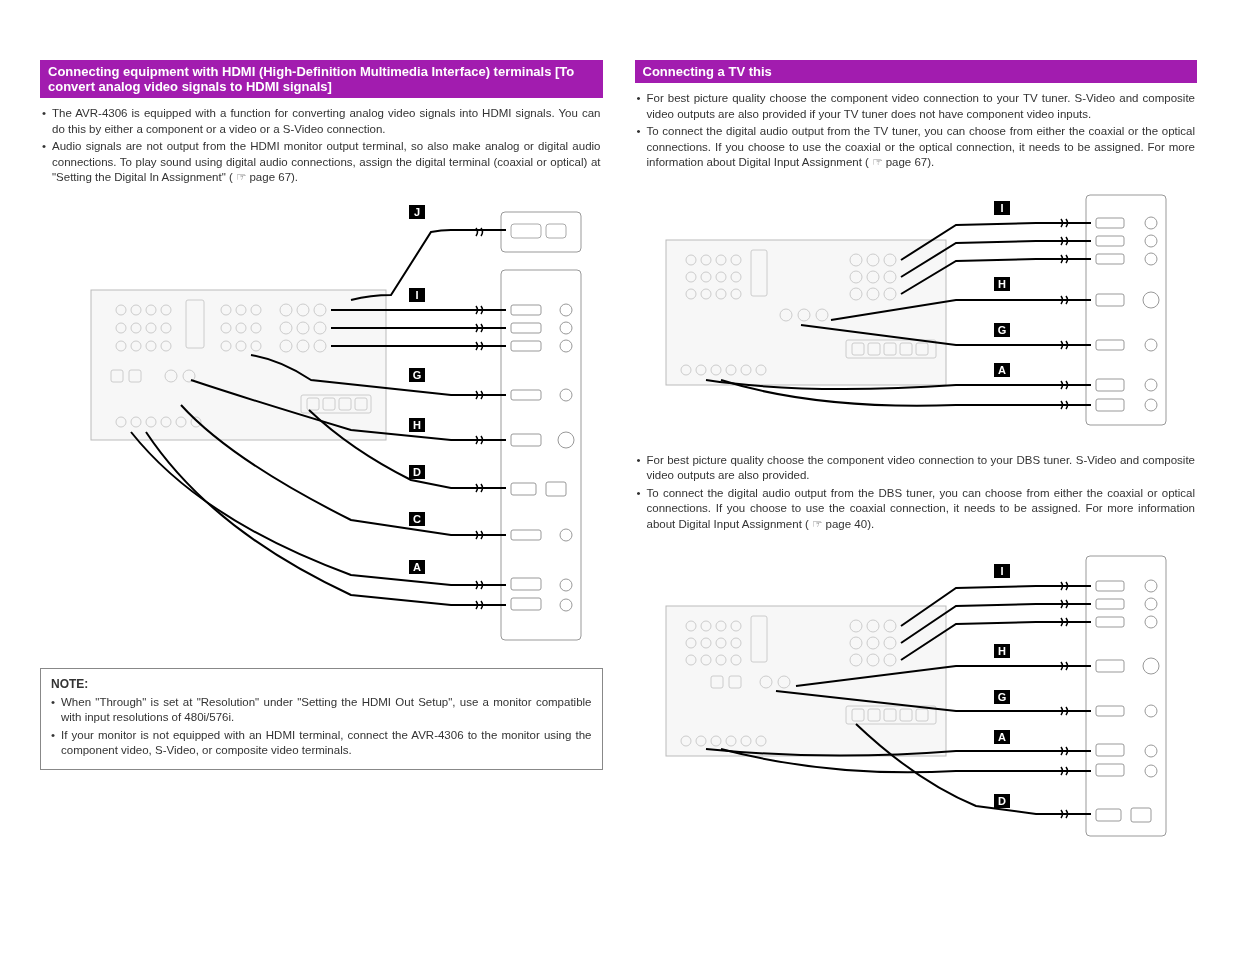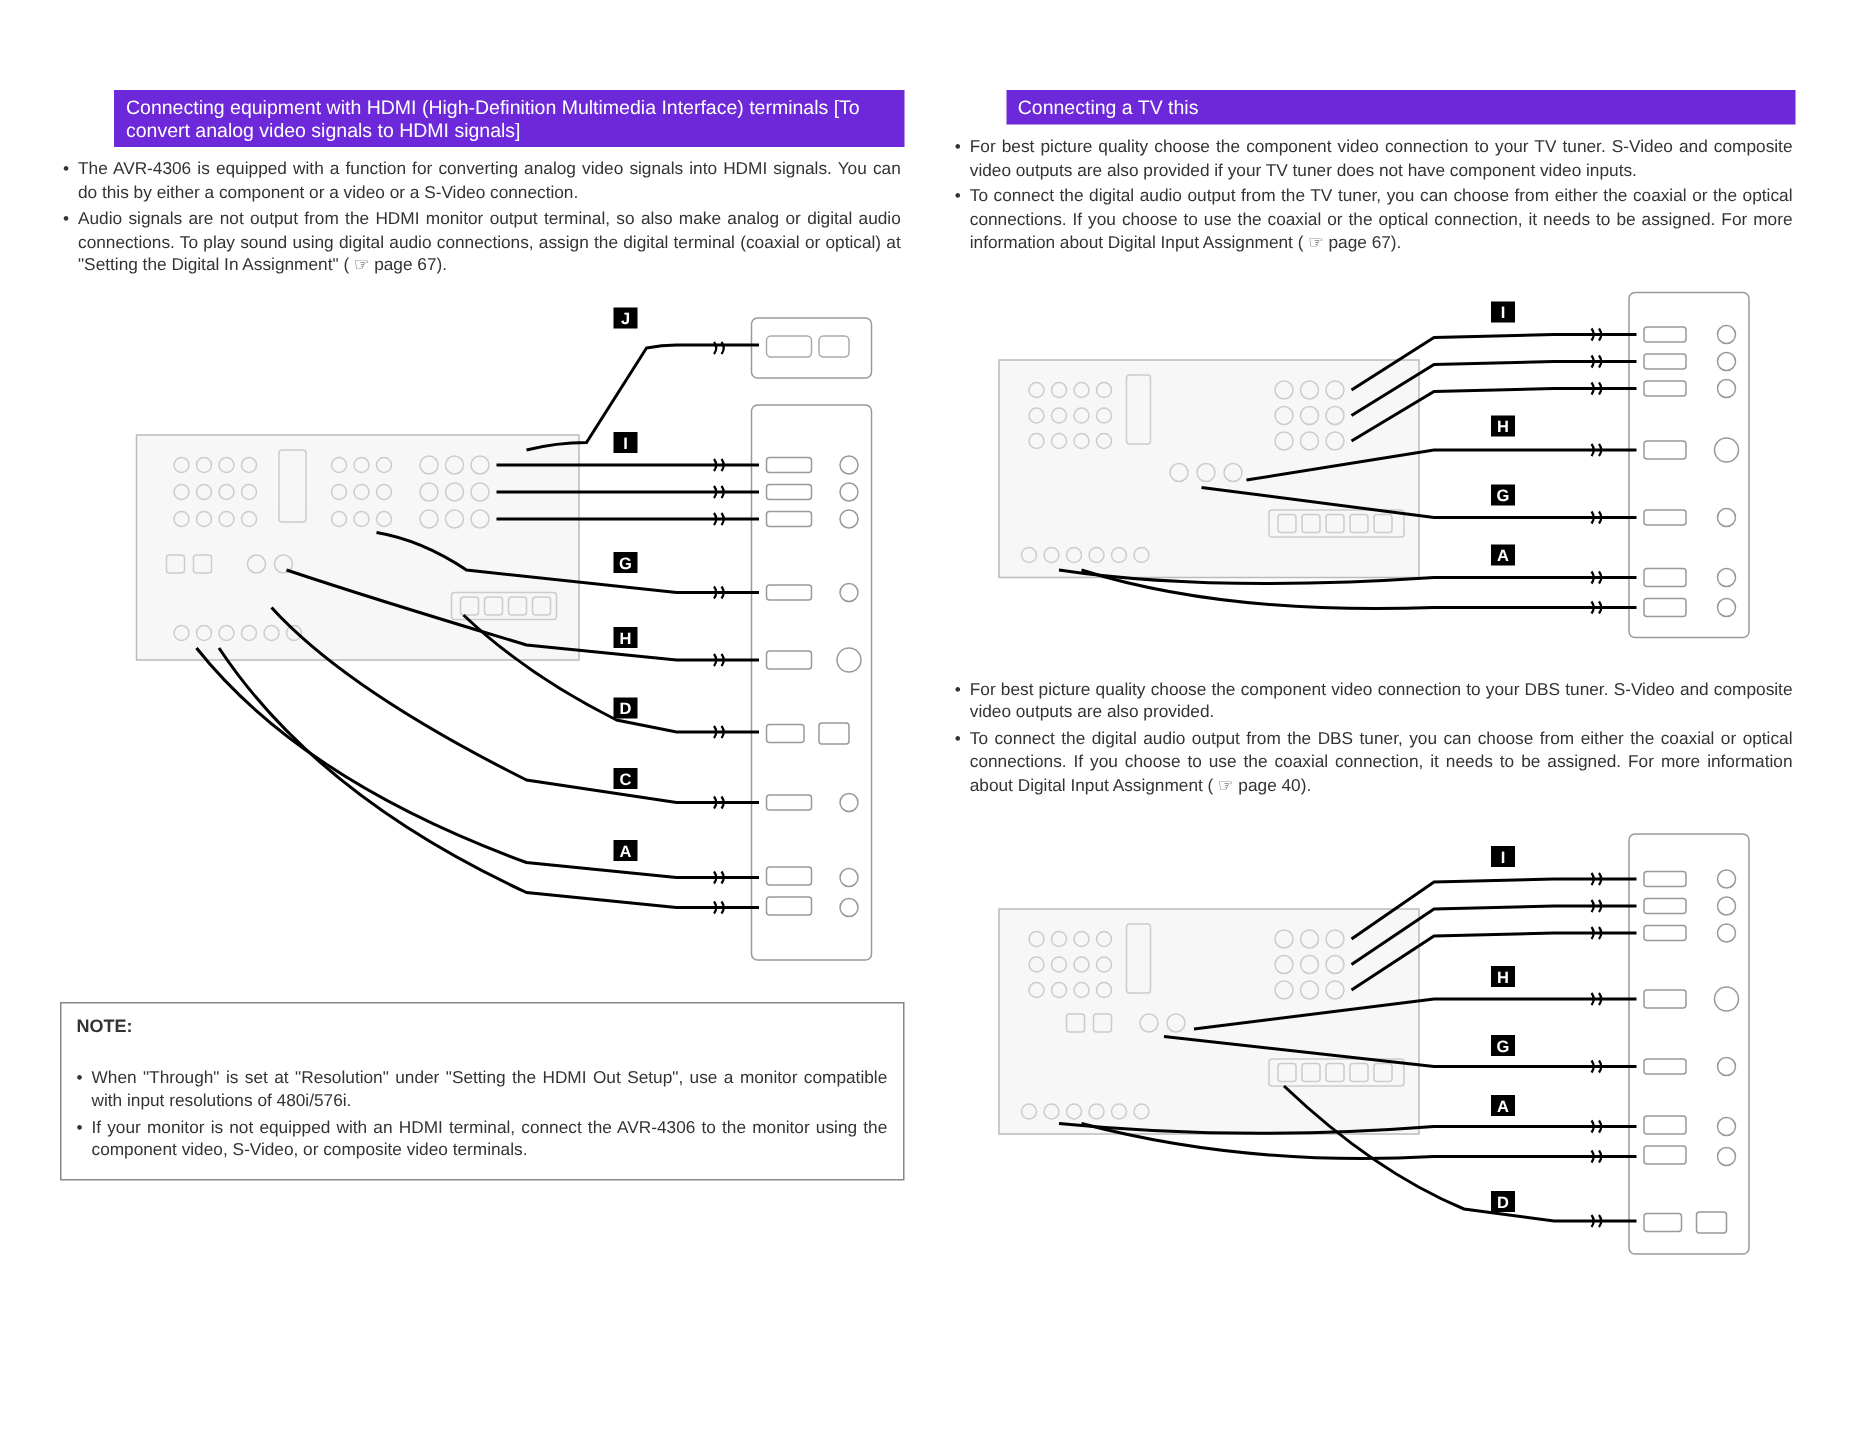--- a/index.html
+++ b/index.html
@@ -7,43 +7,42 @@
     font-family: Arial, Helvetica, sans-serif;
     font-size: 11.5px;
     color: #333;
     background: #fff;
     padding: 60px 40px 20px 40px;
     width: 1237px;
   }
   .columns { display: flex; gap: 32px; }
   .col { flex: 1; min-width: 0; }
   .section-header {
-    background: #6d28d9;
+    background: #a21caf;
     color: #fff;
-    font-weight: normal;
+    font-weight: bold;
     padding: 4px 8px;
     font-size: 13px;
     margin-bottom: 8px;
-    margin-left: 36px;
   }
   ul.bullets { list-style: none; padding: 0 2px; }
   ul.bullets li { position: relative; padding-left: 10px; margin-bottom: 2px; text-align: justify; line-height: 1.35; }
   ul.bullets li::before { content: "•"; position: absolute; left: 0; }
   .diagram-holder { display:flex; justify-content:center; margin: 14px 0 18px 0; }
   .diagram {
     width: 100%;
     background: #fff;
   }
   .diagram svg { width: 100%; height: auto; display: block; }
   .note-box {
     border: 1px solid #888;
     padding: 8px 10px;
     margin-top: 10px;
   }
-  .note-title { font-weight: bold; margin-bottom: 21px; font-size: 12px; }
+  .note-title { font-weight: bold; margin-bottom: 4px; font-size: 12px; }
   .note-box ul { list-style: none; }
   .note-box ul li { position: relative; padding-left: 10px; margin-bottom: 2px; line-height: 1.35; text-align: justify; }
   .note-box ul li::before { content: "•"; position: absolute; left: 0; }
   .label-box {
     font-family: Arial, sans-serif;
     font-weight: bold;
     fill: #fff;
   }
 </style>
 </head>

